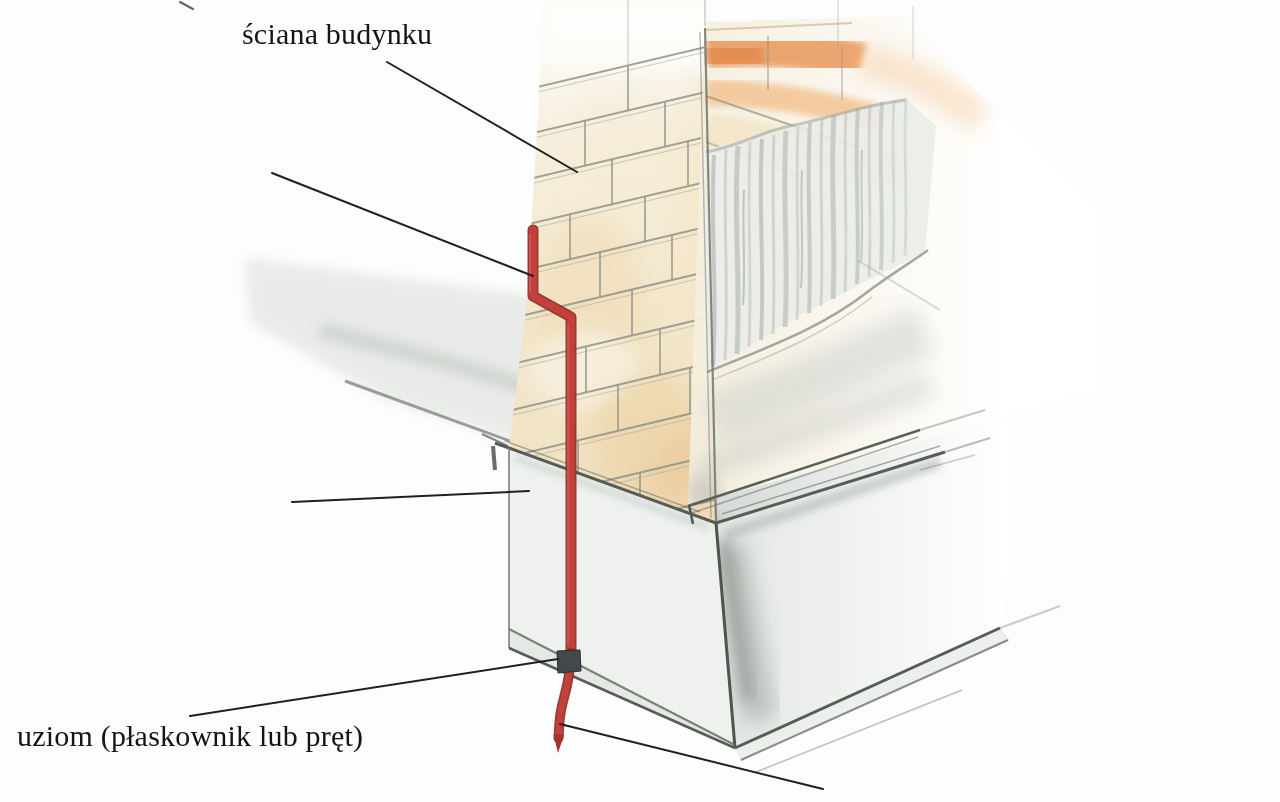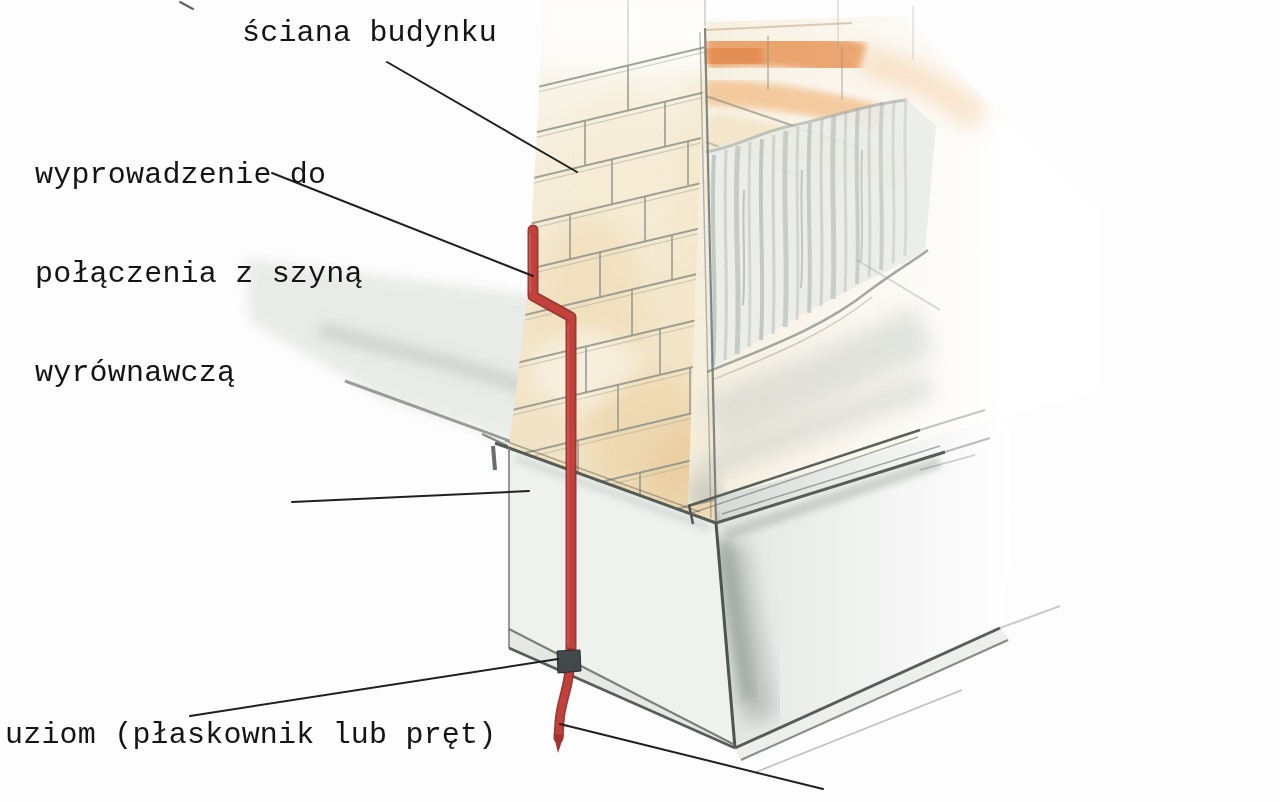--- a/index.html
+++ b/index.html
@@ -1,17 +1,17 @@
 <!DOCTYPE html>
 <html><head>
 <meta charset="utf-8">
 <style>
   html,body{margin:0;padding:0;background:#ffffff;}
   #canvas{position:relative;width:1280px;height:802px;background:#fdfdfd;overflow:hidden;
-          font-family:Liberation Mono, monospace;}
+          font-family:Liberation Serif, serif;}
   #art{position:absolute;left:0;top:0;}
   .label{position:absolute;font-size:30px;line-height:33px;color:#141414;
          letter-spacing:.2px;white-space:pre;}
   .lh36{line-height:36px;}
 </style>
 </head>
 <body>
 
 <div id="canvas">
 
@@ -238,27 +238,22 @@
     <path d="M272,173 L533,276"></path>
     <path d="M292,502 L529,491"></path>
     <path d="M190,716 L558,659"></path>
     <path d="M560,724 L823,789"></path>
     <path d="M180,2 L193,9" opacity=".7"></path>
   </g>
 </svg>
 
 <div class="label" style="left:242px;top:17px">ściana budynku</div>
 
-<div class="label" style="left:35px;top:93px">
-  <div>wyprowadzenie do</div>
-  <div>połączenia z szyną</div>
-  <div>wyrównawczą</div>
-</div>
-
-
-<div class="label" style="left:5px;top:719px">uziom (płaskownik lub pręt)</div>
+
+
+<div class="label" style="left:17px;top:719px">uziom (płaskownik lub pręt)</div>
 
 <div class="label lh36" style="left:844px;top:729px">
   <div>wspornik podtrzymujący uziom</div>
   
 </div>
 
 </div>
 
 </body></html>

